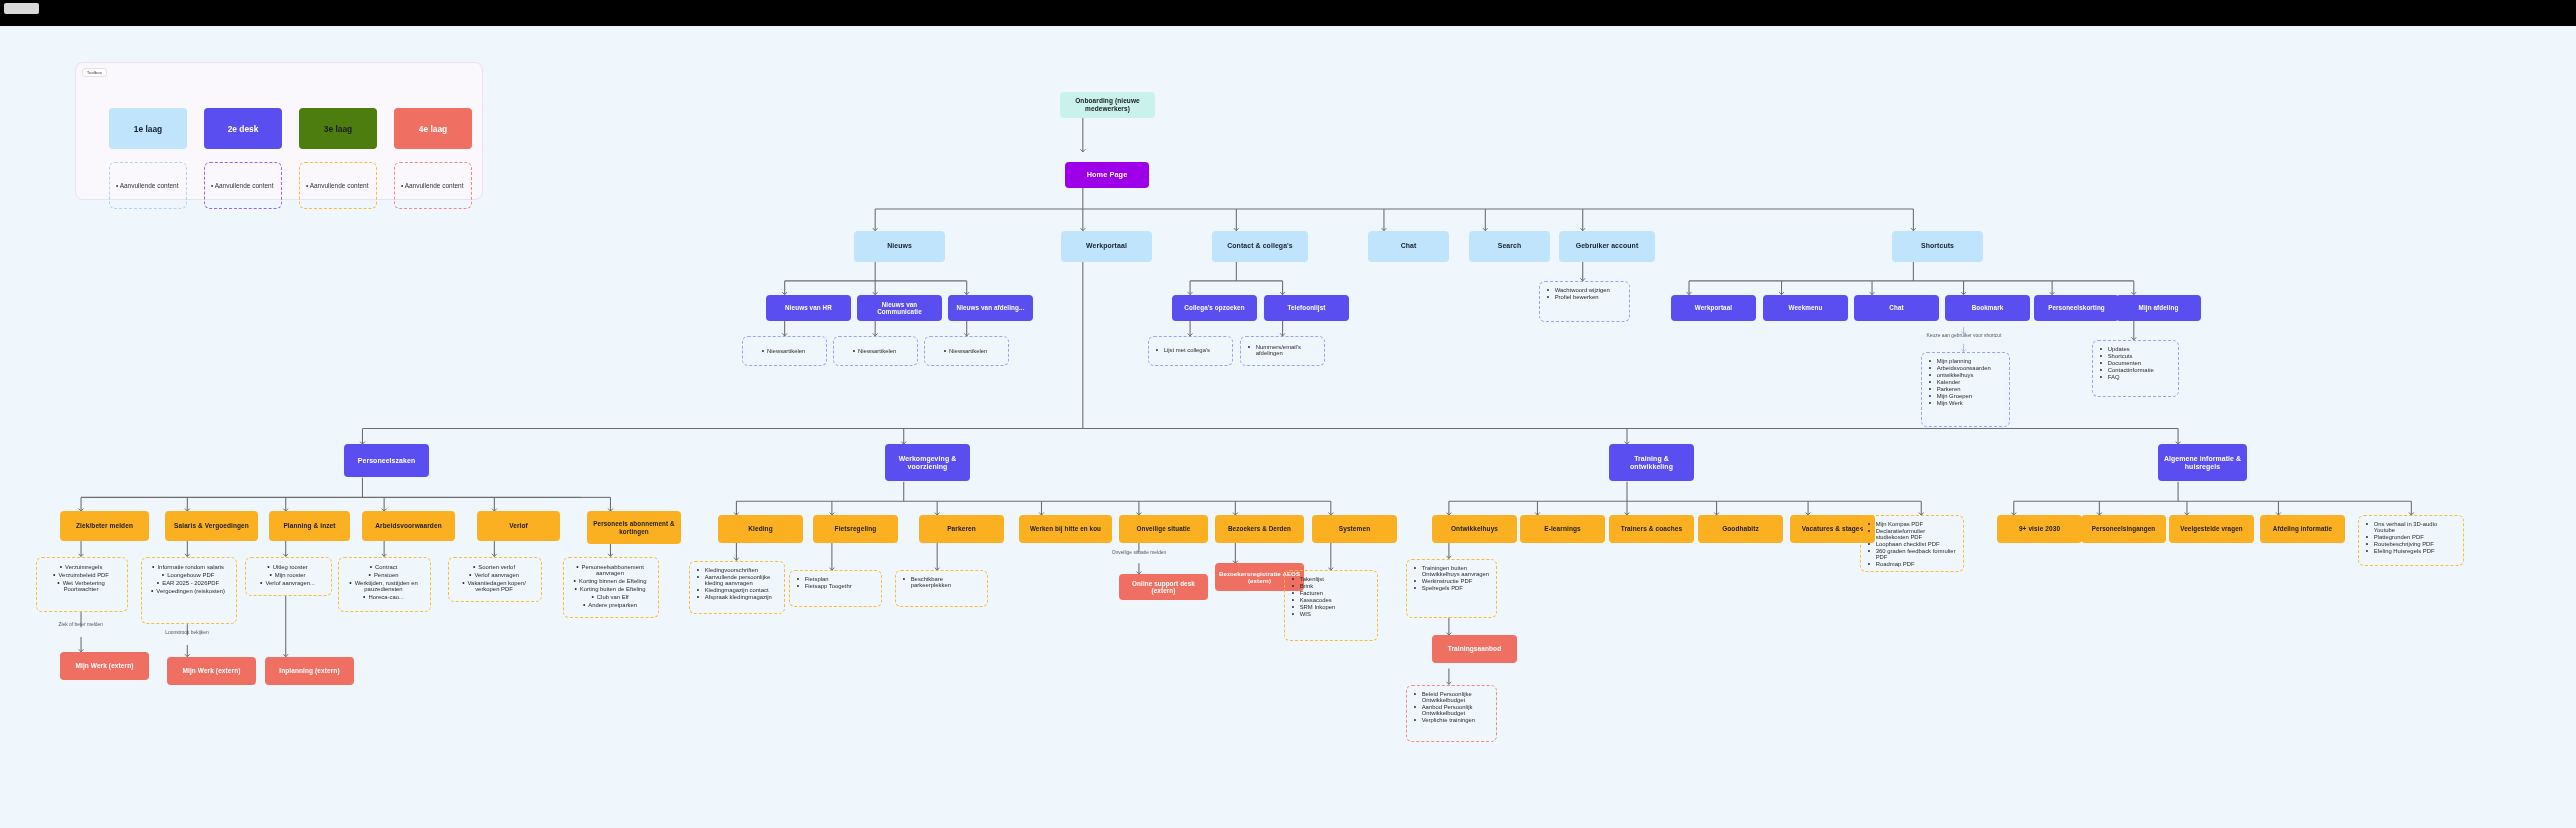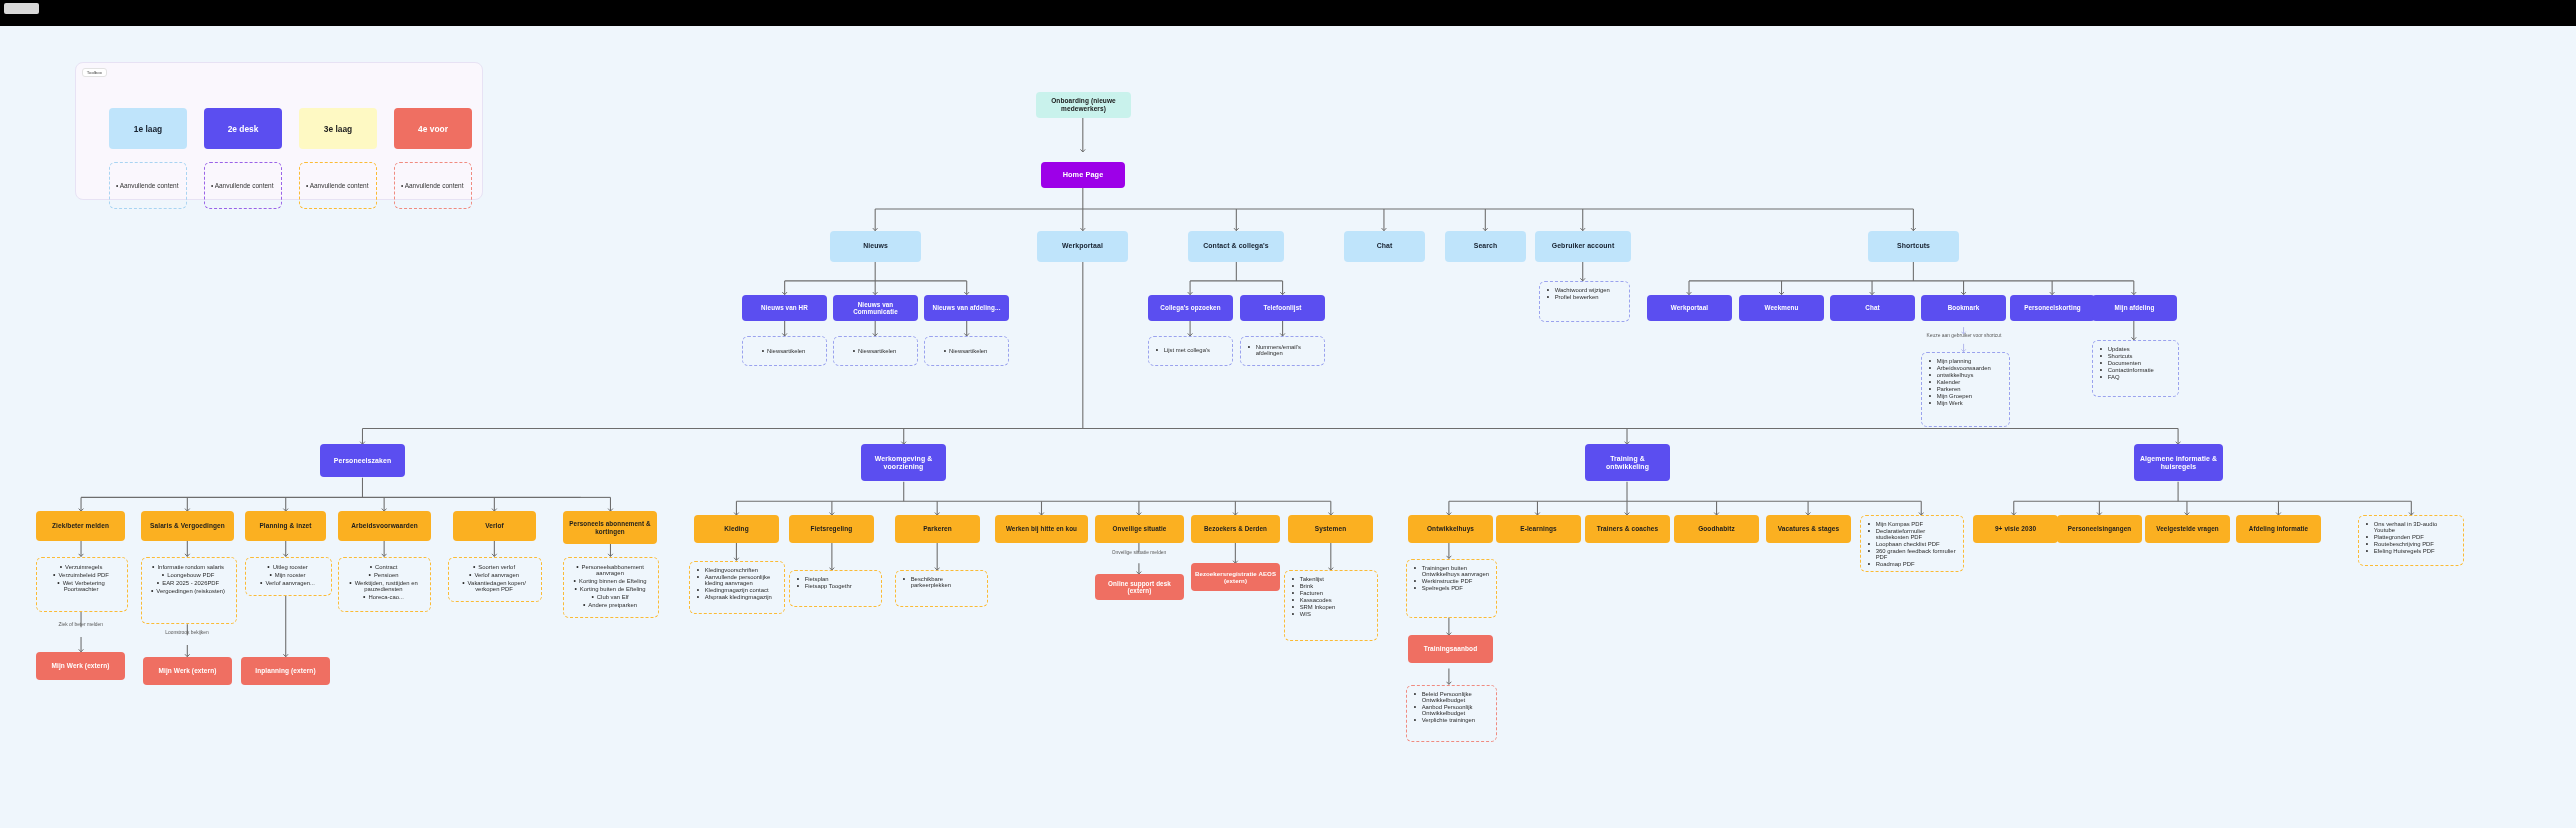--- a/index.html
+++ b/index.html
@@ -32,20 +32,21 @@
 
   .node {
     position:absolute;
     display:flex; align-items:center; justify-content:center;
     text-align:center;
     border-radius:3.9px;
     font-weight:700;
     letter-spacing:0.1px;
     line-height:1.15;
     padding:2px 3.9px;
+    margin-left:24px;
   }
   .n-l1 { background:#c9f2ec; color:#1a1a1a; }
   .n-home { background:#9d00e8; color:#fff; }
   .n-blue { background:#bfe4fb; color:#16202e; }
   .n-purple { background:#5b4ef0; color:#fff; }
   .n-orange { background:#fbb021; color:#1d1d1d; }
   .n-red { background:#ef6f62; color:#fff; }
 
   .dbox {
     position:absolute;
@@ -232,25 +233,25 @@
 
     <div id="legend">
       <div id="legend-chip">Toolbox</div>
 
       <div class="lg-sw" style="left:33px; top:45px; background:#bfe4fb; color:#16202e;">
         <span>1e laag</span>
       </div>
       <div class="lg-sw" style="left:128px; top:45px; background:#5b4ef0; color:#fff;">
         <span>2e desk</span>
       </div>
-      <div class="lg-sw" style="left:223px; top:45px; background:#fef9c3; color:#1d1d1d;">
+      <div class="lg-sw" style="left:223px; top:45px; background:#4d7c0f; color:#1d1d1d;">
         <span>3e laag</span>
       </div>
       <div class="lg-sw" style="left:318px; top:45px; background:#ef6f62; color:#fff;">
-        <span>4e voor</span>
+        <span>4e laag</span>
       </div>
 
       <div class="lg-db" style="left:33px; top:99px; border-color:#a9d4f2;">
         <span>Aanvullende content</span>
       </div>
       <div class="lg-db" style="left:128px; top:99px; border-color:#9a63e8;">
         <span>Aanvullende content</span>
       </div>
       <div class="lg-db" style="left:223px; top:99px; border-color:#fbbb35;">
         <span>Aanvullende content</span>

